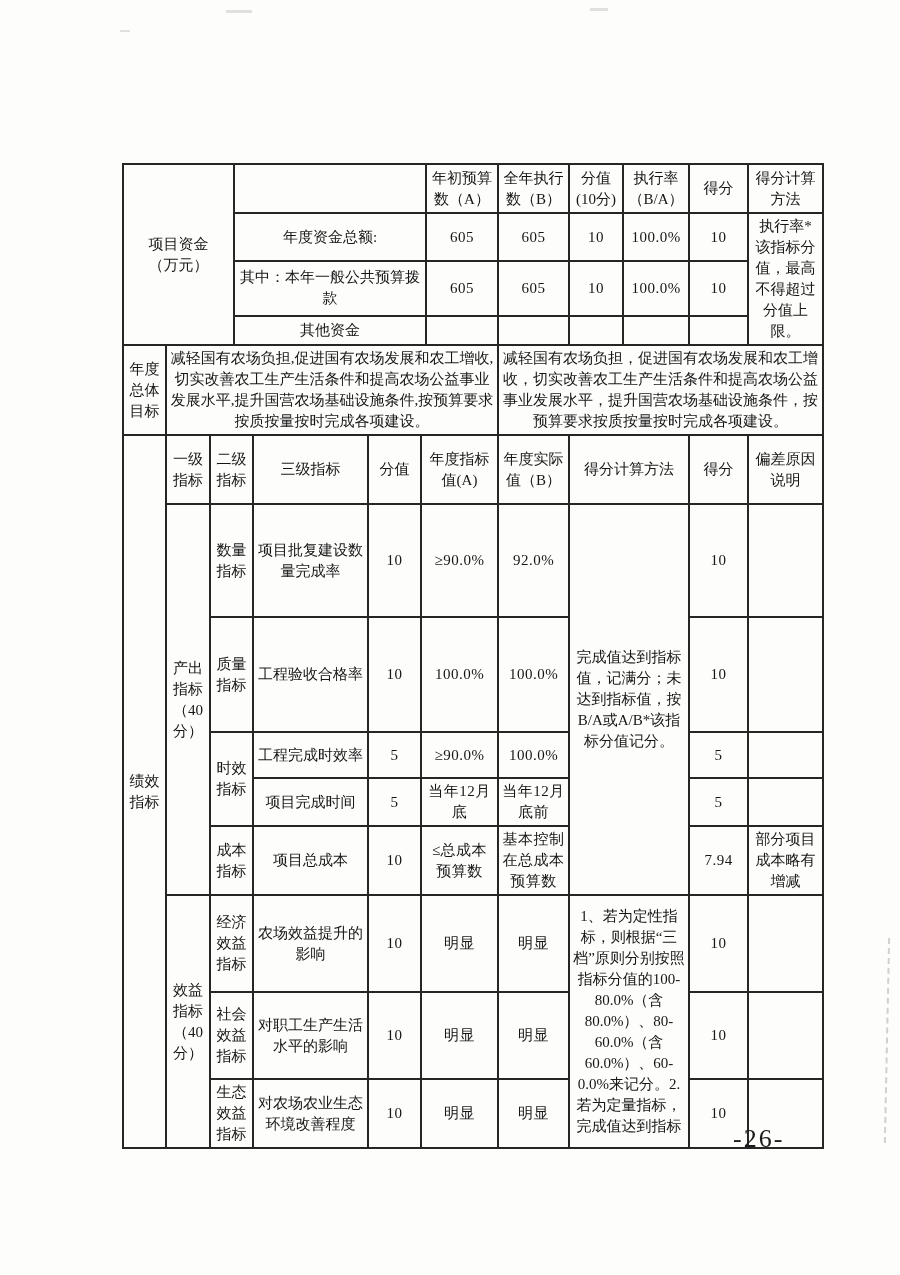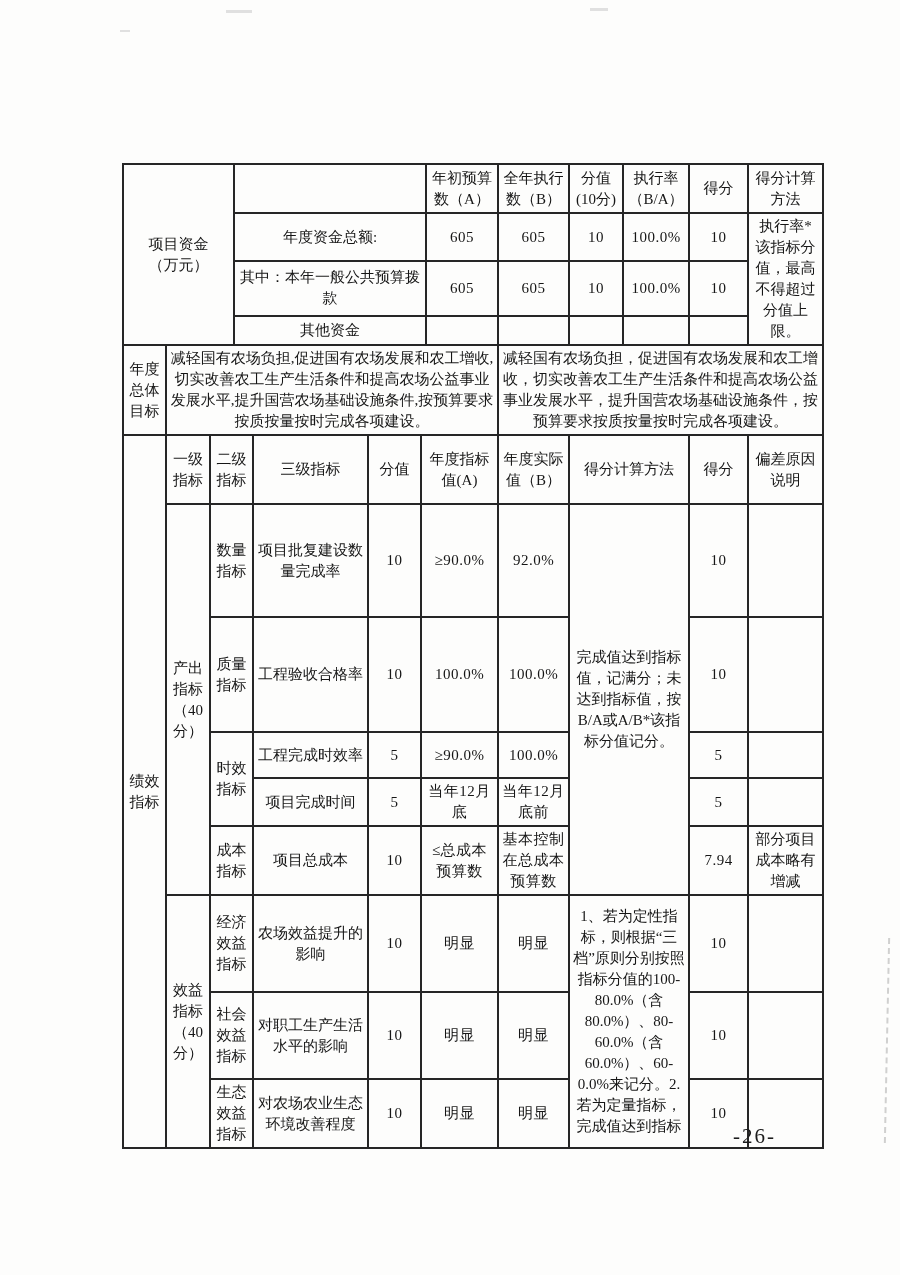--- a/index.html
+++ b/index.html
@@ -30,21 +30,21 @@
   .num{font-size:16px;letter-spacing:0.5px;}
   .goal-text{font-size:15px;line-height:25px;padding:2px 6px;}
   .label-cell{font-size:16px;}
   .method-note{font-size:15px;line-height:22px;}
   .method-long{font-size:14px;line-height:22px;padding:2px 2px;}
   .hdr{font-size:15px;}
   .name-cell{font-size:15.5px;line-height:23px;}
   .lvl{font-size:15.5px;line-height:23px;}
   .page-number{
     position:absolute;left:733px;top:1124px;
-    font-size:21px;letter-spacing:2px;color:#1c1c1c;
+    font-size:26px;letter-spacing:2px;color:#1c1c1c;
     font-family:"Liberation Serif","DejaVu Serif",serif;
   }
   
   .artifact-dash{
     position:absolute;left:886px;top:938px;height:205px;width:0;
     border-left:2px dashed #bdbdbd;transform:rotate(1.2deg);opacity:.7;
   }
   .speck{position:absolute;background:#c9c9c9;opacity:.55;}
   .speck1{left:226px;top:10px;width:26px;height:3px;}
   .speck2{left:590px;top:8px;width:18px;height:3px;}

